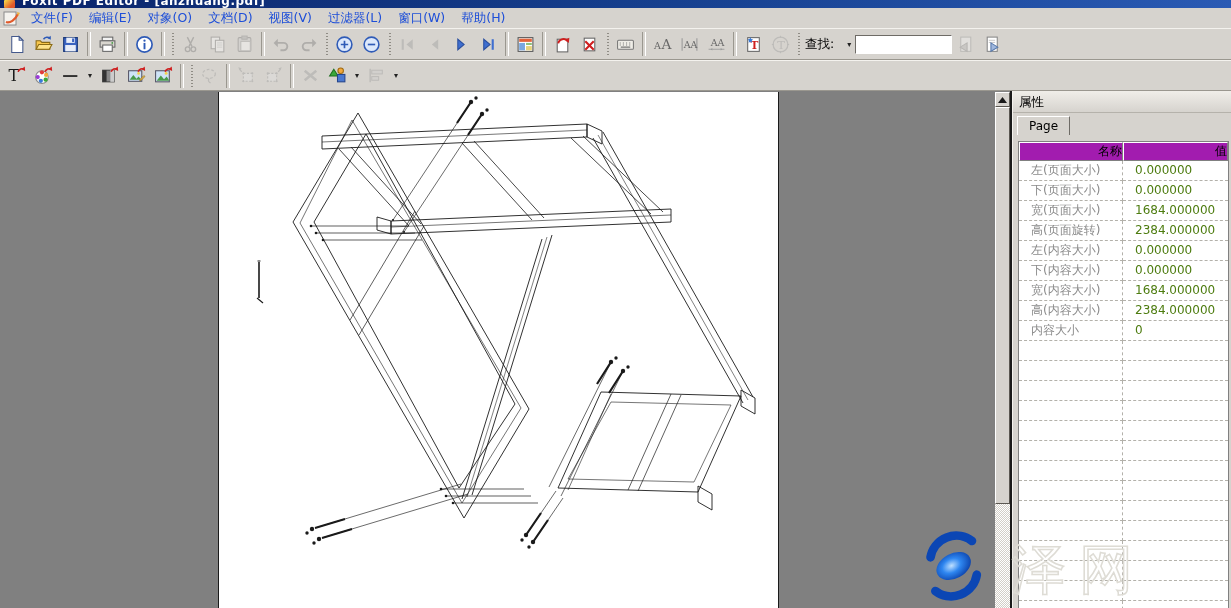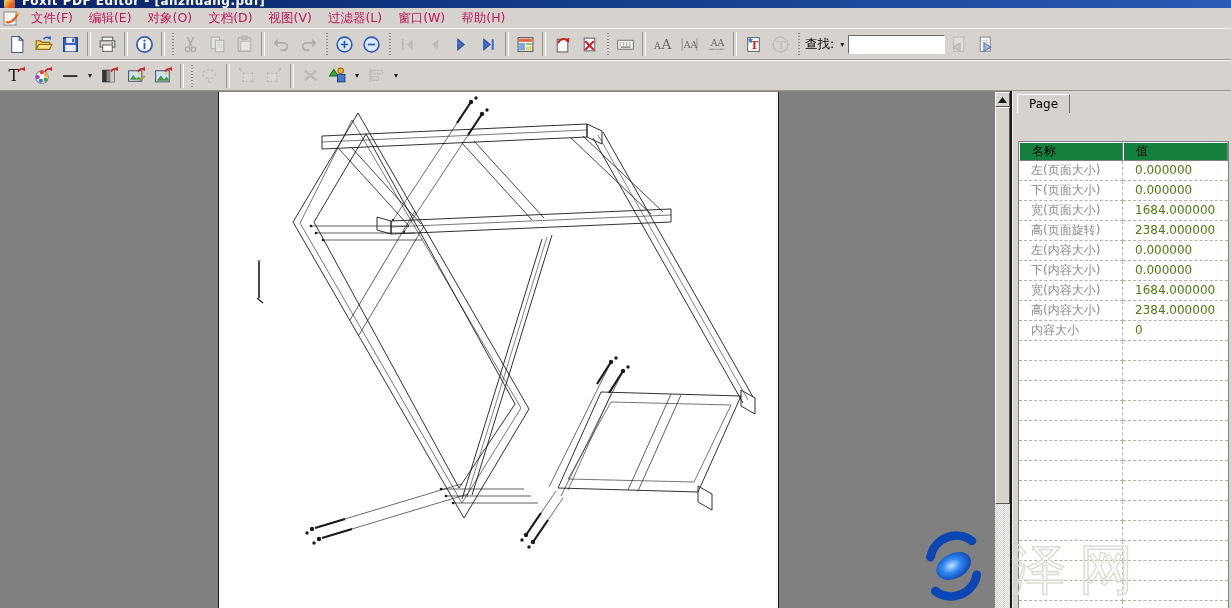--- a/index.html
+++ b/index.html
@@ -9,34 +9,34 @@
   .titlebar{position:absolute;left:0;top:0;width:100%;height:24px;overflow:hidden;
             background:linear-gradient(90deg,#0a246a,#16408f 55%,#2a5ab4);}
   .titlebar .ttext{position:absolute;left:22px;top:-6px;color:#fff;font-size:12px;font-weight:bold;
                    letter-spacing:.5px;white-space:nowrap;}
   .ticon{position:absolute;left:4px;top:0;width:11px;height:8px;border-radius:1px;
          background:linear-gradient(135deg,#f7e34c,#e05a2b 70%);}
   
   .menubar{position:absolute;left:0;top:8px;width:100%;height:20px;background:#d6d3ce;
            display:flex;align-items:center;border-bottom:1px solid #f2f0ea;}
   .appdoc{width:17px;height:15px;margin:0 3px 0 3px;flex:none;}
-  .mitem{font-size:12.5px;color:#be185d;padding:1px 8px;white-space:nowrap;}
+  .mitem{font-size:12.5px;color:#1d4ed8;padding:1px 8px;white-space:nowrap;}
   
   .toolbar{position:absolute;left:0;width:100%;background:#d6d3ce;display:flex;align-items:center;
            border-top:1px solid #f4f2ee;border-bottom:1px solid #9a978f;box-sizing:border-box;padding-left:3px;}
   #tb1{top:28px;height:32px;}
   #tb2{top:60px;height:31px;}
   .tbtn{width:27px;height:26px;display:flex;align-items:center;justify-content:center;flex:none;}
   .tbtn.disabled svg{opacity:.4;filter:grayscale(1);}
   .sep{width:2px;height:24px;border-left:1px solid #9a978f;border-right:1px solid #fff;margin:0 3px;flex:none;}
   .grip{width:9px;height:26px;flex:none;display:flex;align-items:center;justify-content:center;}
   .grip i{display:block;width:2px;height:22px;
           background-image:repeating-linear-gradient(to bottom,#8f8c85 0 1px,transparent 1px 3px);}
   .drop{width:12px;height:26px;display:flex;align-items:center;justify-content:center;font-size:8px;color:#222;flex:none;}
-  .flabel{font-size:12.5px;margin:0 2px 0 2px;flex:none;color:#000;}
+  .flabel{font-size:12.5px;margin:0 9px 0 2px;flex:none;color:#000;}
   .finput{width:97px;height:19px;border:1px solid;border-color:#6e6b66 #fff #fff #6e6b66;background:#fff;
           font-size:12px;padding:0 3px;flex:none;box-sizing:border-box;font-family:inherit;}
   
   .main{position:absolute;left:0;top:91px;width:100%;height:517px;background:#808080;}
   .page{position:absolute;left:218px;top:1px;width:559px;height:516px;background:#fff;
         border-left:1px solid #1a1a1a;border-right:1px solid #1a1a1a;}
   .vscroll{position:absolute;left:995px;top:1px;width:15px;height:516px;
            background:#e9e7e1;
            background-image:repeating-conic-gradient(#ffffff 0% 25%, #d2cfc8 0% 50%);
            background-size:2px 2px;}
@@ -51,22 +51,22 @@
          border-left:1px solid #f4f2ee;box-sizing:border-box;}
   .ptitle{height:21px;line-height:21px;padding-left:6px;font-size:12.5px;color:#000;
           background:linear-gradient(to bottom,#f0eee9,#d6d3ce);border-bottom:1px solid #b5b2ab;}
   .ptabs{height:22px;display:flex;align-items:flex-end;padding-left:4px;}
   .ptab{height:18px;line-height:18px;padding:0 11px;font-size:12px;background:#d6d3ce;
         border:1px solid #6e6b66;border-bottom:none;border-top-color:#fff;border-left-color:#fff;}
   .pgrid{position:absolute;left:5px;right:2px;top:50px;bottom:0;background:#fff;
          border:1px solid #808080;border-bottom:none;overflow:hidden;}
   .phead{display:flex;height:19px;}
   .phead div{box-sizing:border-box;border-right:1px solid #808080;border-bottom:1px solid #808080;
-             border-top:1px solid #fff;border-left:1px solid #fff;background:#15803d;font-size:12px;
-             line-height:16px;padding-left:12px;}
+             border-top:1px solid #fff;border-left:1px solid #fff;background:#a21caf;font-size:12px;
+             line-height:16px;padding-left:12px;text-align:right;}
   .phname{width:104px;flex:none;}
   .phval{flex:1;}
   .prow{display:flex;height:20px;}
   .prow div{box-sizing:border-box;font-size:12px;line-height:19px;padding-left:12px;
             border-bottom:1px dashed #b3b1aa;overflow:hidden;white-space:nowrap;}
   .prow .c1{width:104px;flex:none;color:#8a8a8a;border-right:1px dashed #b3b1aa;}
   .prow .c2{flex:1;color:#4d7c0f;}
   
   .wm{position:absolute;left:918px;top:438px;width:312px;height:79px;z-index:5;pointer-events:none;
       display:flex;align-items:flex-start;gap:19px;}
@@ -508,20 +508,21 @@
         <svg width="9" height="6" viewBox="0 0 9 6">
           <path d="M4.5 0 9 6H0z" fill="#1a1a1a"></path>
         </svg>
       </div>
       <div class="sthumb"></div>
     </div>
 
     <div class="splitter"></div>
 
     <div class="props">
+      <div class="ptitle">属性</div>
       <div class="ptabs">
         <div class="ptab">Page</div>
       </div>
       <div class="pgrid">
         <div class="phead">
           <div class="phname">名称</div>
           <div class="phval">值</div>
         </div>
         <div id="prop-rows">
             <div class="prow">

